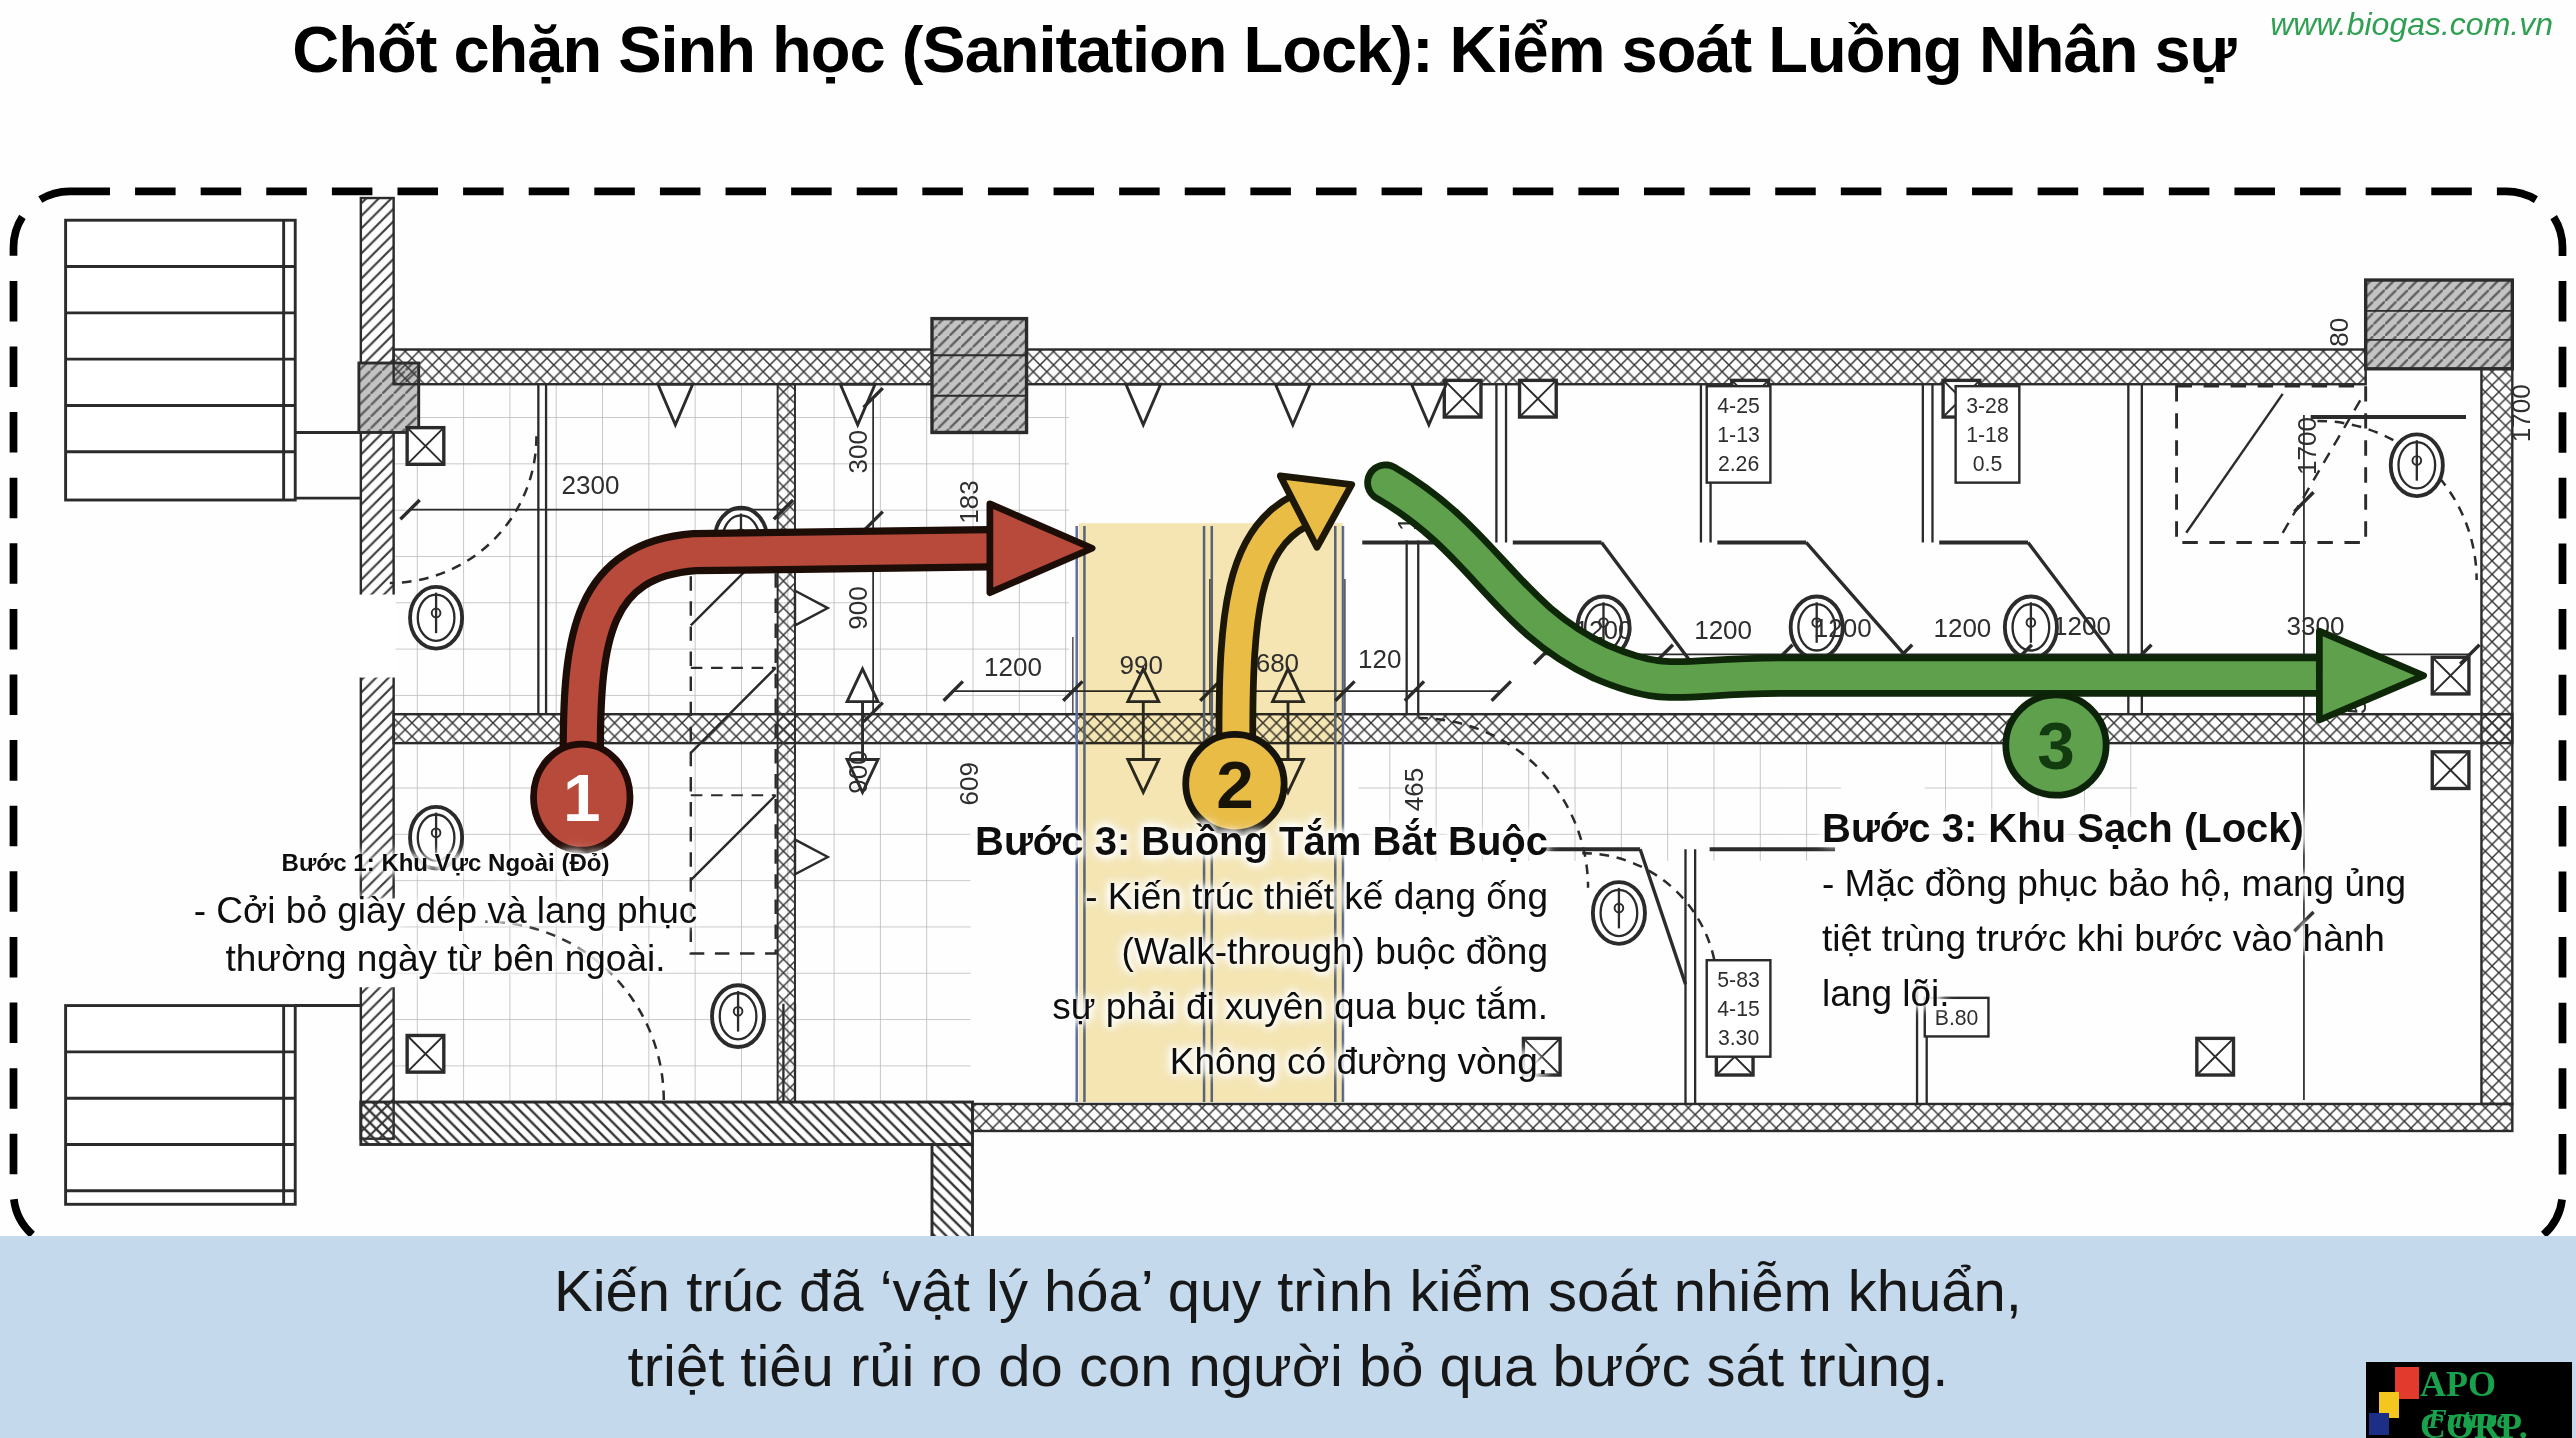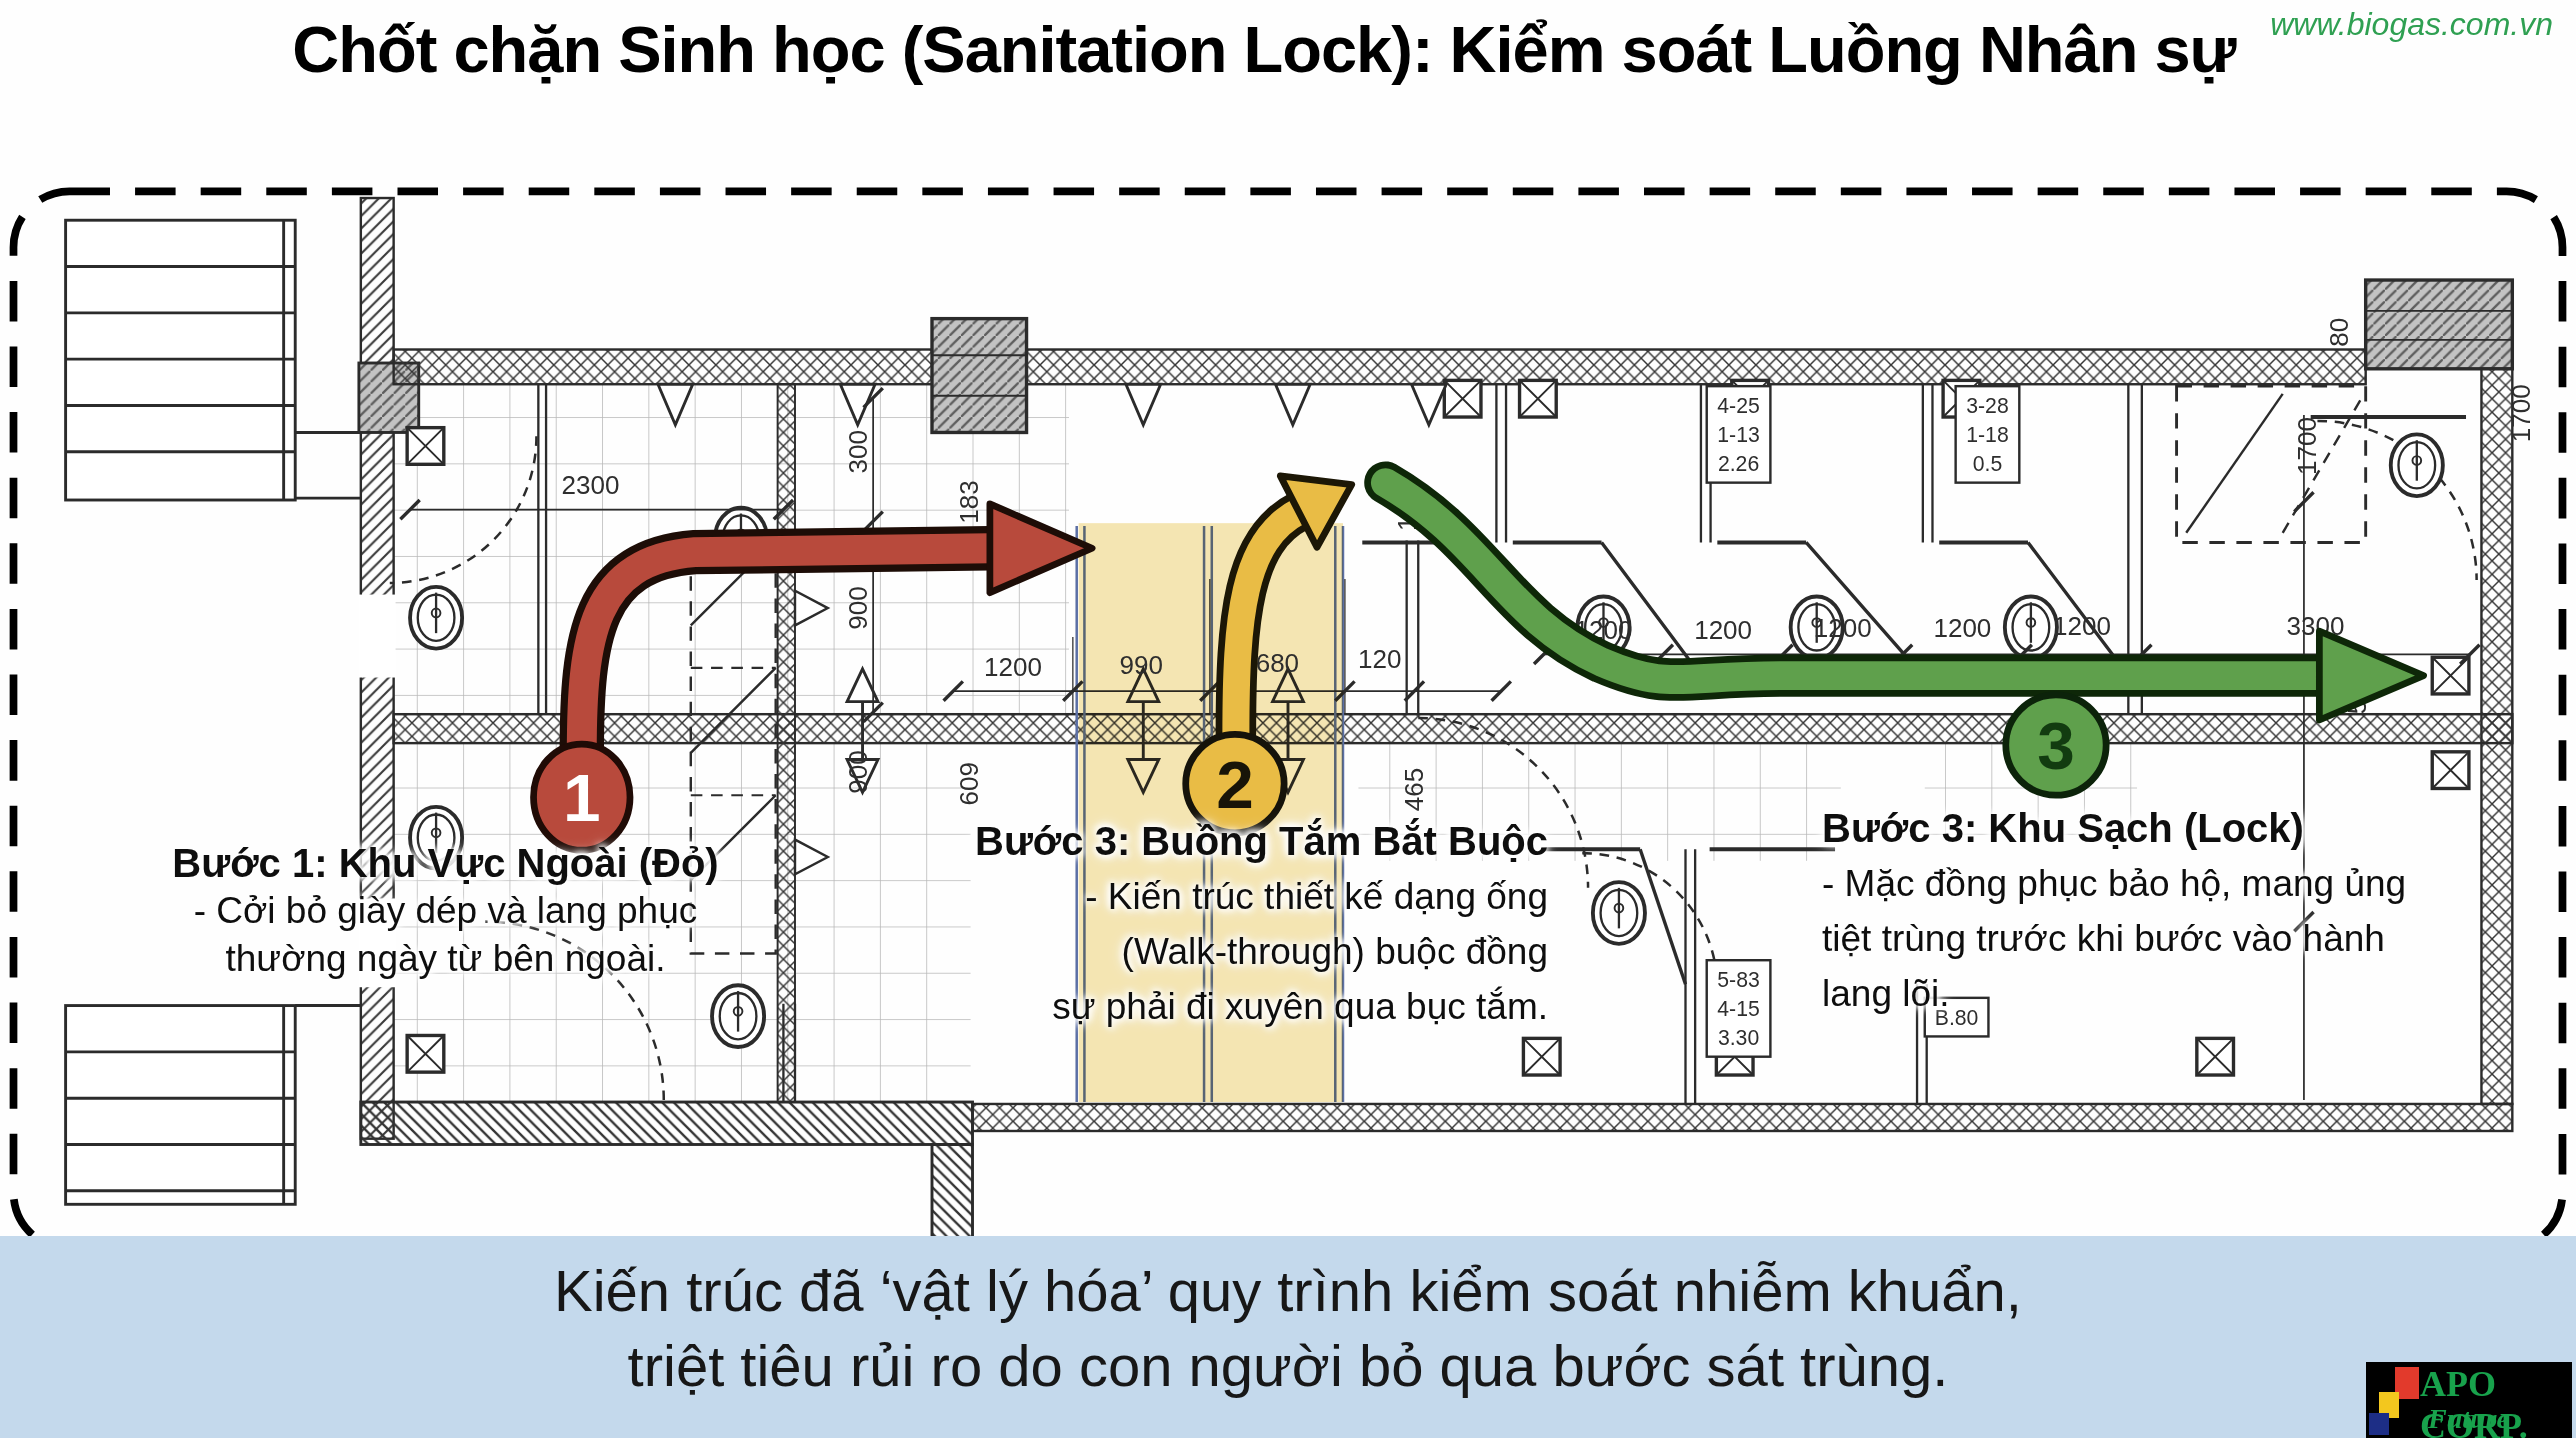--- a/index.html
+++ b/index.html
@@ -10,21 +10,21 @@
   .site{position:absolute;right:23px;top:5.8px;font-size:32px;font-style:italic;font-weight:400;
         color:var(--url,#2fa052);}
   svg.plan{position:absolute;left:0;top:0;font-family:inherit;}
   .dim{font-size:27px;fill:#2e2e2e;text-anchor:middle;}
   .sgt{font-size:22px;fill:#2e2e2e;text-anchor:middle;}
   .mk{font-size:70px;font-weight:700;text-anchor:middle;}
   .note{position:absolute;color:#0e0e0e;
         text-shadow:0 0 6.8px #fff,0 0 11.6px #fff,1.9px 1.9px 7.7px #fff,-1.9px -1.9px 7.7px #fff,0 0 17.4px #fff;}
   .note .nt{font-weight:700;}
   .note1{left:100px;top:839px;width:691px;text-align:center;font-size:37px;line-height:48px;}
-  .note1 .nt{font-size:40px;}
+  .note1 .nt{font-size:24px;}
   .note2{left:880px;top:814px;width:668px;text-align:right;font-size:37px;line-height:55px;}
   .note2 .nt{font-size:40px;}
   .note3{left:1822px;top:801px;width:718px;text-align:left;font-size:37px;line-height:55px;}
   .note3 .nt{font-size:40px;}
   .banner{position:absolute;left:0;top:1236px;width:2576px;height:203px;background:var(--banner,#c4d9ec);
           text-align:center;font-size:58px;line-height:75px;color:#171717;padding-top:17px;box-sizing:border-box;}
   .logo{position:absolute;left:2366px;top:1362px;width:206px;height:76px;background:#000000;}
   .logo .sq{position:absolute;}
   .sq1{left:29px;top:4.8px;width:24px;height:32px;background:#e23a2c;}
   .sq2{left:12.5px;top:30px;width:20px;height:26px;background:#f3c71e;}
@@ -335,20 +335,21 @@
   <div class="note note1">
     <div class="nt">Bước 1: Khu Vực Ngoài (Đỏ)</div>
     <div>- Cởi bỏ giày dép và lang phục</div>
     <div>thường ngày từ bên ngoài.</div>
   </div>
   <div class="note note2">
     <div class="nt">Bước 3: Buồng Tắm Bắt Buộc</div>
     <div>- Kiến trúc thiết kế dạng ống</div>
     <div>(Walk-through) buộc đồng</div>
     <div>sự phải đi xuyên qua bục tắm.</div>
+    <div>Không có đường vòng.</div>
   </div>
   <div class="note note3">
     <div class="nt">Bước 3: Khu Sạch (Lock)</div>
     <div>- Mặc đồng phục bảo hộ, mang ủng</div>
     <div>tiệt trùng trước khi bước vào hành</div>
     <div>lang lõi.</div>
   </div>
 
   <div class="banner">
     <div>Kiến trúc đã ‘vật lý hóa’ quy trình kiểm soát nhiễm khuẩn,</div>

